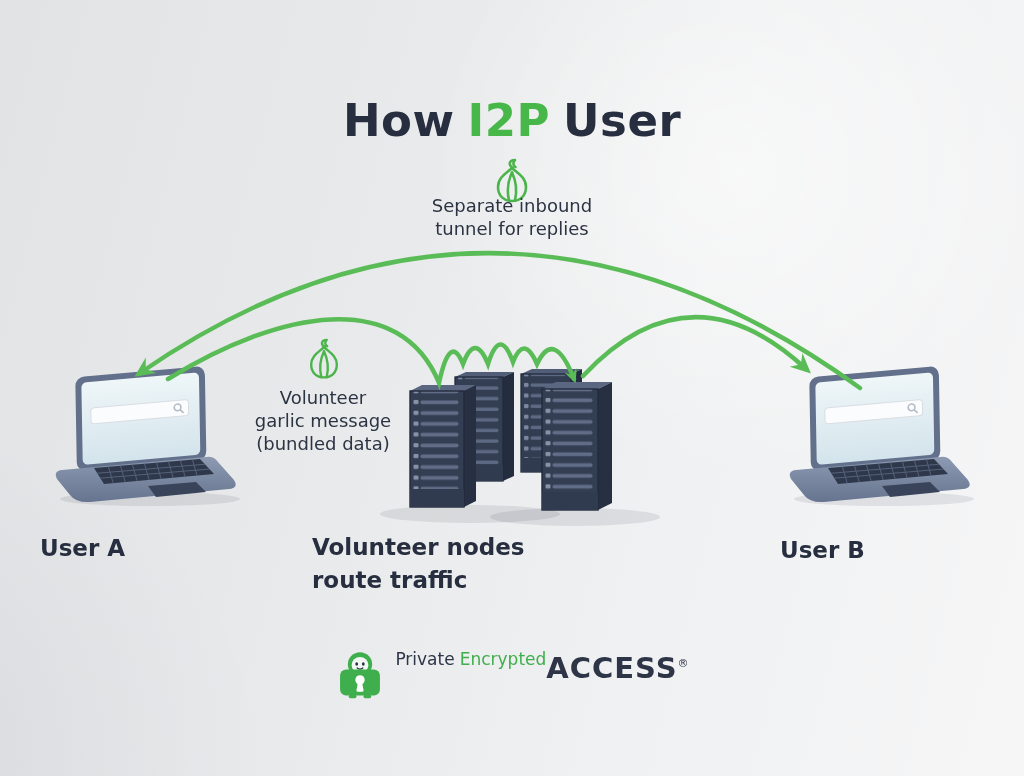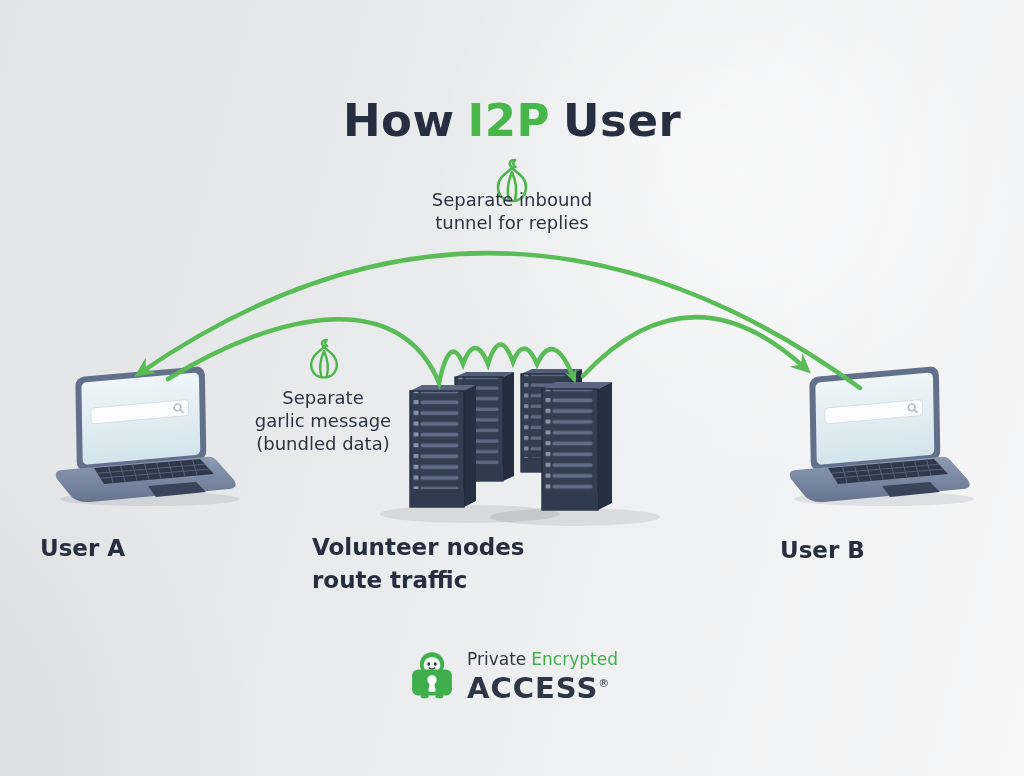--- a/index.html
+++ b/index.html
@@ -26,21 +26,21 @@
   .node-label{
     position:absolute;z-index:6;color:#262e3f;
     font-size:23px;line-height:33px;font-weight:bold;
   }
   .garlic{position:absolute;z-index:6;}
   
   .footer{
     position:absolute;top:643px;left:0;width:1024px;z-index:6;
     display:flex;justify-content:center;align-items:flex-start;gap:9px;
   }
-  .brand-text{display:flex;flex-direction:column;padding-top:6px;}
+  .brand-text{display:flex;flex-direction:row;padding-top:6px;}
   .brand-top{font-size:17px;font-weight:500;color:#2d3547;display:flex;gap:5px;}
   .brand-top .green{color:#3faf4a;}
   .brand-bottom{font-size:29px;font-weight:bold;color:#2d3547;letter-spacing:1px;line-height:30px;}
   .brand-bottom sup{font-size:11px;font-weight:normal;}
   .scene{z-index:2;}
   .laptop-svg{position:absolute;z-index:1;}
 </style>
 </head>
 <body>
 
@@ -180,26 +180,26 @@
     </g>
   </svg>
 
   <svg class="garlic" style="left:488px;top:158px" width="48" height="48">
       <use href="#garlic"></use>
     </svg>
   <svg class="garlic" style="left:302px;top:338px" width="44" height="44">
       <use href="#garlic"></use>
     </svg>
 
-  <div class="anno" style="top:188px;left:0;width:1024px;">
+  <div class="anno" style="top:194px;left:0;width:1024px;">
     <div>Separate inbound</div>
     <div>tunnel for replies</div>
   </div>
   <div class="anno" style="top:386px;left:192px;width:262px;">
-    <div>Separate</div>
+    <div>Volunteer</div>
     <div>garlic message</div>
     <div>(bundled data)</div>
   </div>
 
   <div class="node-label" style="top:532px;left:40px;width:200px;">User A</div>
   <div class="node-label" style="top:531px;left:312px;width:400px;">
     <div>Volunteer nodes</div>
     <div>route traffic</div>
   </div>
   <div class="node-label" style="top:534px;left:780px;width:200px;">User B</div>

